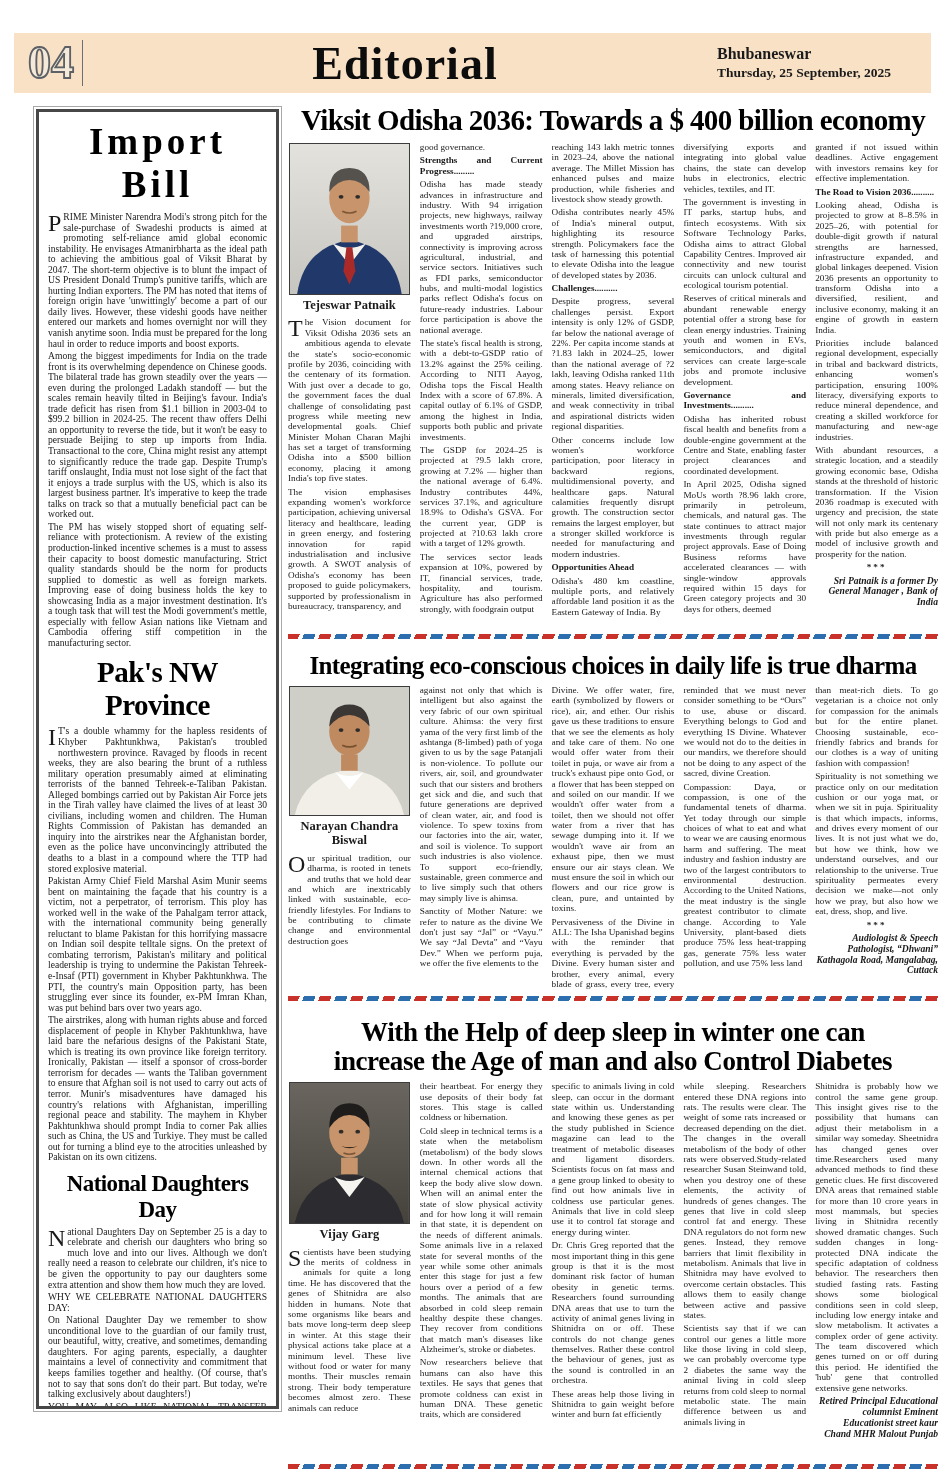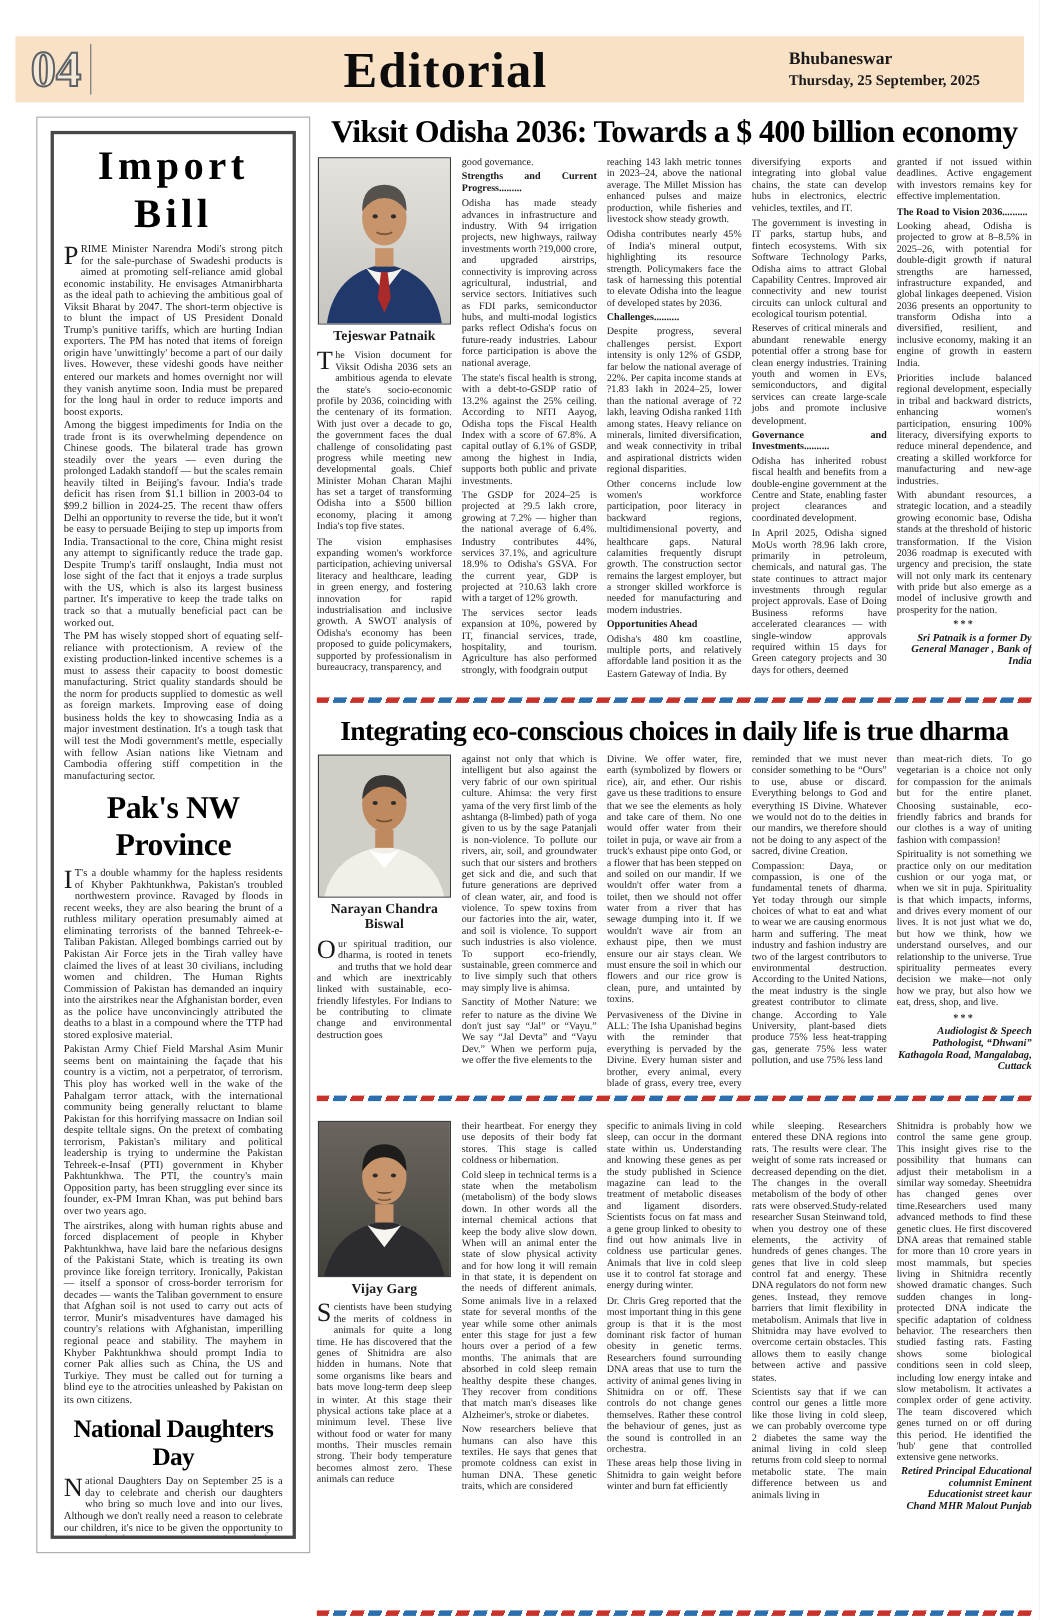--- a/index.html
+++ b/index.html
@@ -22,21 +22,21 @@
   .mast-divider { width:1px; height:46px; background:#6b6f73; margin:0 10px 0 8px; }
   .brand { width:225px; font-size:34px; font-weight:bold; color:#10463a; letter-spacing:0.5px; }
   .section-title { flex:1; text-align:center; font-size:46px; font-weight:bold; color:#0d0d0d; letter-spacing:1px; }
   .edition { width:200px; text-align:left; }
   .edition .city { font-size:16px; font-weight:bold; }
   .edition .date { font-size:13.5px; font-weight:bold; margin-top:2px; }
 
   
   .leftbox {
     position:absolute; left:33px; top:106px; width:249px; height:1306px;
-    border:1px solid #a8a8a8; padding:12px; background:#fff;
+    border:1px solid #a8a8a8; padding:2px; background:#fff;
   }
   .leftbox-inner { border:3px solid #474747; height:100%; padding:6px 9px; overflow:hidden; }
   .lt { text-align:center; font-weight:bold; color:#000; }
   .lt.import    { font-size:37px; letter-spacing:4px;  margin:2px 0 6px; }
   .lt.pak       { font-size:29px; letter-spacing:-0.5px; margin:8px 0 4px; }
   .lt.daughters { font-size:23px; letter-spacing:-0.6px; margin:8px 0 4px; }
   .leftbox .para { font-size:9.6px; line-height:1.1; text-align:justify; margin-bottom:2px; }
 
   
   .sec { position:absolute; left:288px; width:650px; }
@@ -234,20 +234,24 @@
           <p class="para">than meat-rich diets. To go vegetarian is a choice not only for compassion for the animals but for the entire planet. Choosing sustainable, eco-friendly fabrics and brands for our clothes is a way of uniting fashion with compassion!</p>
           <p class="para">Spirituality is not something we practice only on our meditation cushion or our yoga mat, or when we sit in puja. Spirituality is that which impacts, informs, and drives every moment of our lives. It is not just what we do, but how we think, how we understand ourselves, and our relationship to the universe. True spirituality permeates every decision we make—not only how we pray, but also how we eat, dress, shop, and live.</p>
           <p class="para stars">***</p>
           <p class="para sig">Audiologist &amp; Speech Pathologist, “Dhwani” Kathagola Road, Mangalabag, Cuttack</p>
         </div>
     </div>
     <div class="dashes"></div>
   </section>
 
   <section class="sec sec-sleep">
+    <h2>
+      <span>With the Help of deep sleep in winter   one can</span><br>
+      <span>increase the Age of man and also Control Diabetes</span>
+    </h2>
     <div class="cols">
       <div class="col">
         <figure class="photo">
           <span class="frame">
             <svg viewBox="0 0 100 118" height="140" preserveAspectRatio="none">
               <rect width="100" height="118" fill="#57534c"></rect>
               <rect width="100" height="118" fill="url(#g3)"></rect>
               <defs>
                   <linearGradient id="g3" x1="0" y1="0" x2="0" y2="1">
                 <stop offset="0" stop-color="#6a665f"></stop>

